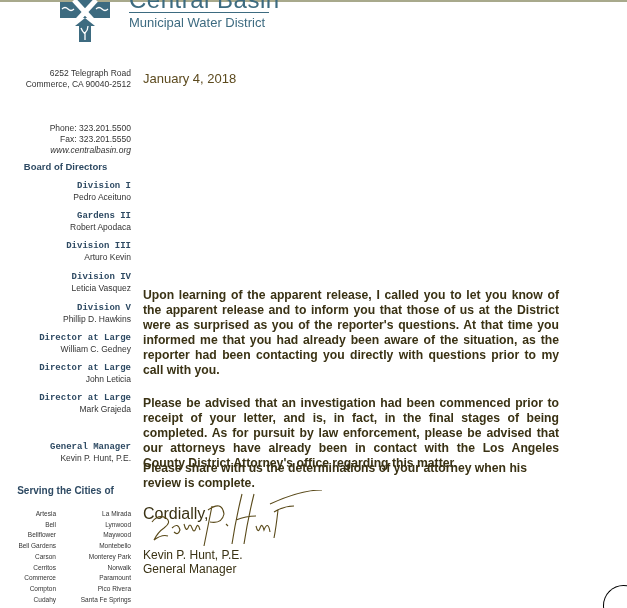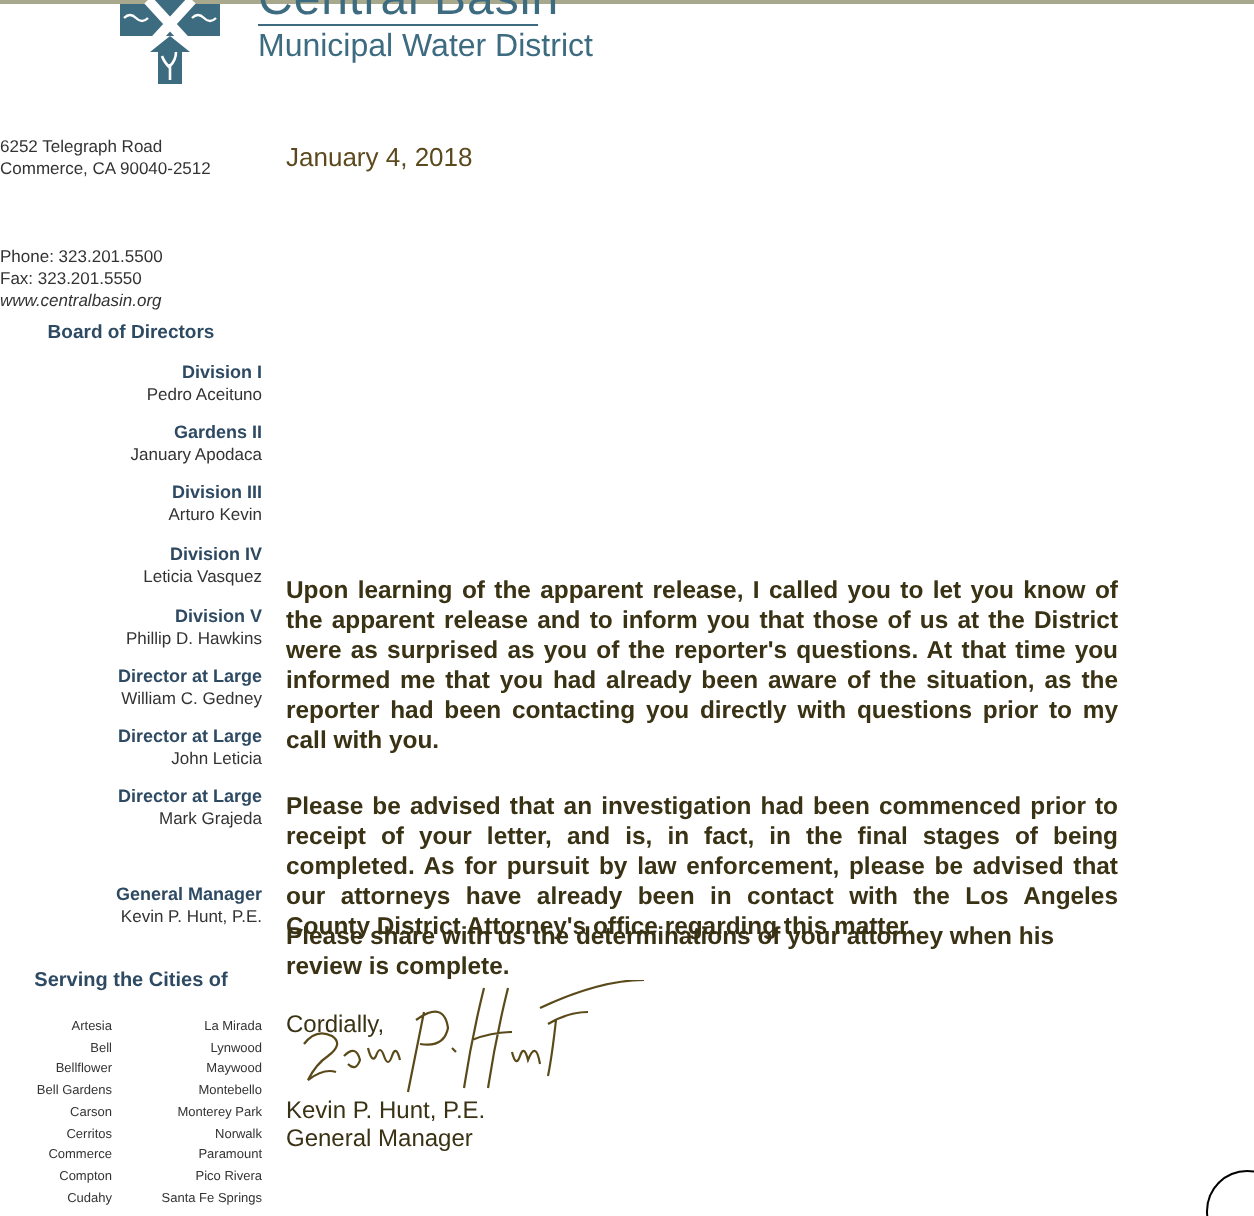--- a/index.html
+++ b/index.html
@@ -9,49 +9,49 @@
     font-family: "Liberation Sans", sans-serif;
   }
   .topline { position: absolute; left: 0; top: 0; width: 627px; height: 2px; background: #a8a98c; }
   .logo { position: absolute; left: 60px; top: 0; width: 50px; height: 42px; }
   .brand-title {
     position: absolute; left: 129px; top: -12px; font-size: 24px; color: #3d6b80;
     line-height: 24px; letter-spacing: 0.5px; white-space: nowrap;
   }
   .brand-rule { position: absolute; left: 129px; top: 12px; width: 140px; height: 1px; background: #3d6b80; }
   .brand-sub {
-    position: absolute; left: 129px; top: 15px; font-size: 16px; color: #3d6b80; white-space: nowrap;
+    position: absolute; left: 129px; top: 15px; font-size: 13px; color: #3d6b80; white-space: nowrap;
   }
-  .side { position: absolute; left: 0; width: 131px; color: #333; font-size: 8.5px; line-height: 11px; }
+  .side { position: absolute; left: 0; width: 131px; text-align: right; color: #333; font-size: 8.5px; line-height: 11px; }
   .addr { top: 68px; }
   .contact { top: 99px; margin-top: 24px; }
   .url { font-style: italic; }
   .board-h {
     position: absolute; left: 0; width: 131px; text-align: center; top: 161px;
     font-size: 9.5px; font-weight: bold; color: #2e4a63;
   }
   .dir { position: absolute; left: 0; width: 131px; text-align: right; }
-  .dir .t { font-size: 9px; font-weight: bold; color: #2e4a63; line-height: 11px; }
+  .dir .t { font-size: 9px; font-weight: bold; color: #2e4a63; line-height: 11px; font-family: Liberation Mono, monospace; }
   .dir .n { font-size: 8.5px; color: #333; line-height: 11px; }
   .cities-h {
     position: absolute; left: 0; width: 131px; text-align: center; top: 485px;
     font-size: 10px; font-weight: bold; color: #2e4a63;
   }
   .cities { position: absolute; top: 509px; font-size: 6.5px; color: #333; line-height: 10.7px; text-align: right; }
   .cities.col1 { left: 0; width: 56px; }
   .cities.col2 { left: 60px; width: 71px; }
   .date { position: absolute; left: 143px; top: 71px; font-size: 13px; color: #5c4a1e; }
   .body-text {
     position: absolute; left: 143px; width: 416px; font-size: 12.2px; line-height: 15px;
     color: #3a3214; text-align: justify; font-weight: bold;
   }
   .p1 { top: 288px; }
   .p2 { top: 396px; }
   .p3 { top: 461px; text-align: left; }
-  .closing { position: absolute; left: 143px; top: 505px; font-size: 12px; color: #3a3214; }
+  .closing { position: absolute; left: 143px; top: 505px; font-size: 16px; color: #3a3214; }
   .sig { position: absolute; left: 150px; top: 490px; width: 175px; height: 62px; }
   .signame { position: absolute; left: 143px; top: 548px; font-size: 12px; color: #3a3214; line-height: 14px; }
   .corner { position: absolute; left: 603px; top: 585px; width: 40px; height: 40px; border: 1px solid #000; border-radius: 50%; border-right: none; border-bottom: none; }
 </style>
 </head>
 <body>
 
 <div class="topline"></div>
 
 <svg class="logo" viewBox="0 0 50 42">
@@ -79,21 +79,21 @@
 </div>
 
 <div class="board-h">Board of Directors</div>
 
 <div class="dir" style="top:181px">
   <div class="t">Division I</div>
   <div class="n">Pedro Aceituno</div>
 </div>
 <div class="dir" style="top:211px">
   <div class="t">Gardens II</div>
-  <div class="n">January Apodaca</div>
+  <div class="n">Robert Apodaca</div>
 </div>
 <div class="dir" style="top:241px">
   <div class="t">Division III</div>
   <div class="n">Arturo Kevin</div>
 </div>
 <div class="dir" style="top:272px">
   <div class="t">Division IV</div>
   <div class="n">Leticia Vasquez</div>
 </div>
 <div class="dir" style="top:303px">

